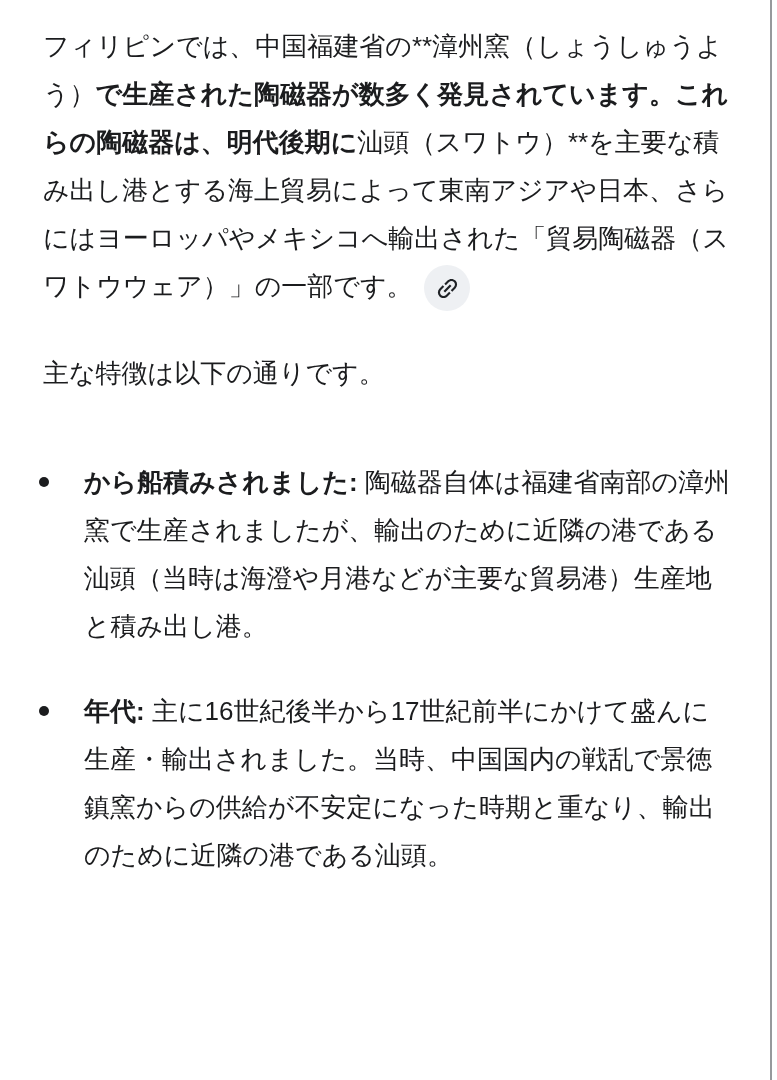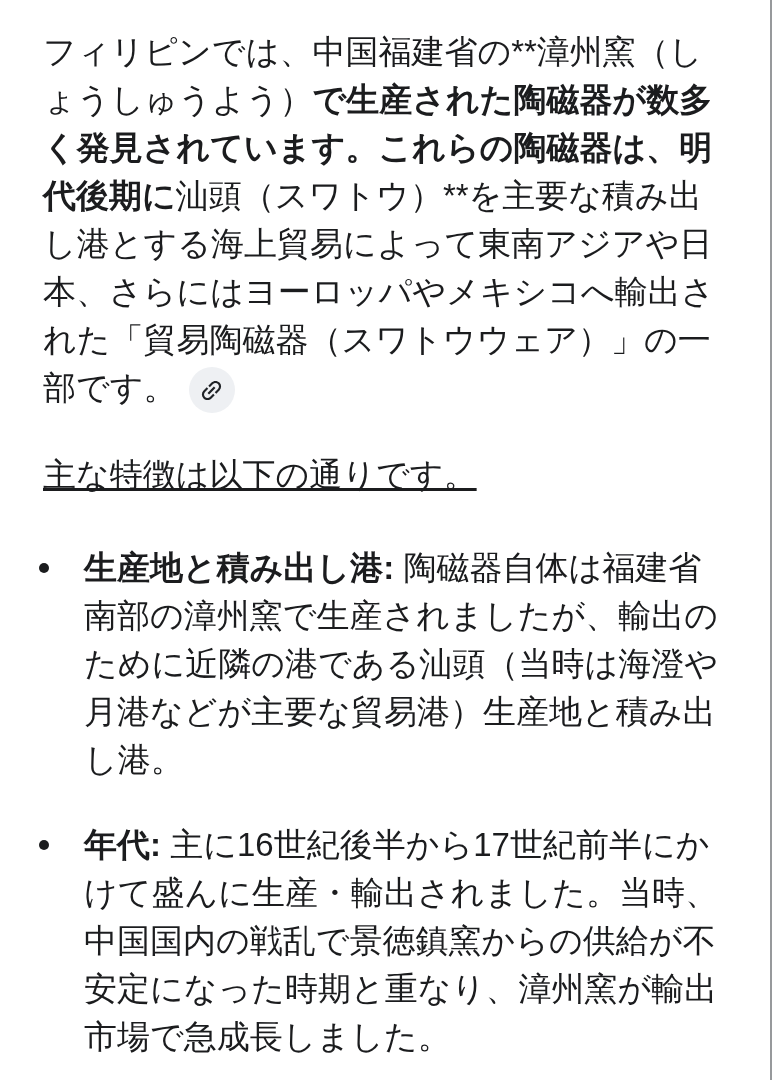--- a/index.html
+++ b/index.html
@@ -11,32 +11,31 @@
     position: relative;
     width: 777px;
     height: 1080px;
     overflow: hidden;
     font-family: "Liberation Sans", "DejaVu Sans", sans-serif;
     color: #1b1c1e;
   }
   .content {
     box-sizing: border-box;
     width: 734px;
-    padding: 28px 0 0 43px;
-    font-size: 33px;
+    padding: 22px 0 0 43px;
+    font-size: 26px;
     line-height: 48px;
     letter-spacing: 0;
   }
   .para {
     margin: 0 0 38px 0;
     max-width: 691px;
   }
   .para.lead {
-    margin-bottom: 45px;
-    text-decoration: underline;
+    margin-bottom: 61px;
   }
   b, strong, .bold {
     font-weight: 700;
   }
   .chip {
     display: inline-flex;
     align-items: center;
     justify-content: center;
     width: 46px;
     height: 46px;
@@ -87,22 +86,22 @@
   <p class="para"><span>フィリピンでは、中国福建省の**漳州窯（しょうしゅうよう）</span><strong>で生産された陶磁器が数多く発見されています。これらの陶磁器は、明代後期に</strong><span>汕頭（スワトウ）**を主要な積み出し港とする海上貿易によって東南アジアや日本、さらにはヨーロッパやメキシコへ輸出された「貿易陶磁器（スワトウウェア）」の一部です。</span><span class="chip">
         <svg width="27" height="27" viewBox="0 0 24 24" fill="#1f2226" xmlns="http://www.w3.org/2000/svg">
           <path d="M3.9 12c0-1.71 1.39-3.1 3.1-3.1h4V7H7c-2.76 0-5 2.24-5 5s2.24 5 5 5h4v-1.9H7c-1.71 0-3.1-1.39-3.1-3.1zM8 13h8v-2H8v2zm9-6h-4v1.9h4c1.71 0 3.1 1.39 3.1 3.1s-1.39 3.1-3.1 3.1h-4V17h4c2.76 0 5-2.24 5-5s-2.24-5-5-5z"></path>
         </svg>
       </span></p>
 
   <p class="para lead">主な特徴は以下の通りです。</p>
 
   <ul class="feature-list">
     <li>
-      <span class="bullet-dot"></span><strong>生産地と積み出し港:</strong><span> 陶磁器自体は福建省南部の漳州窯で生産されましたが、輸出のために近隣の港である汕頭（当時は海澄や月港などが主要な貿易港）生産地と積み出し港。</span>
+      <span class="bullet-dot"></span><strong>から船積みされました:</strong><span> 陶磁器自体は福建省南部の漳州窯で生産されましたが、輸出のために近隣の港である汕頭（当時は海澄や月港などが主要な貿易港）生産地と積み出し港。</span>
     </li>
     <li>
-      <span class="bullet-dot"></span><strong>年代:</strong><span> 主に16世紀後半から17世紀前半にかけて盛んに生産・輸出されました。当時、中国国内の戦乱で景徳鎮窯からの供給が不安定になった時期と重なり、漳州窯が輸出市場で急成長しました。</span>
+      <span class="bullet-dot"></span><strong>年代:</strong><span> 主に16世紀後半から17世紀前半にかけて盛んに生産・輸出されました。当時、中国国内の戦乱で景徳鎮窯からの供給が不安定になった時期と重なり、輸出のために近隣の港である汕頭。</span>
     </li>
   </ul>
 
 </main>
 
 <div class="screen-edge-line"></div>
 
 </body></html>

